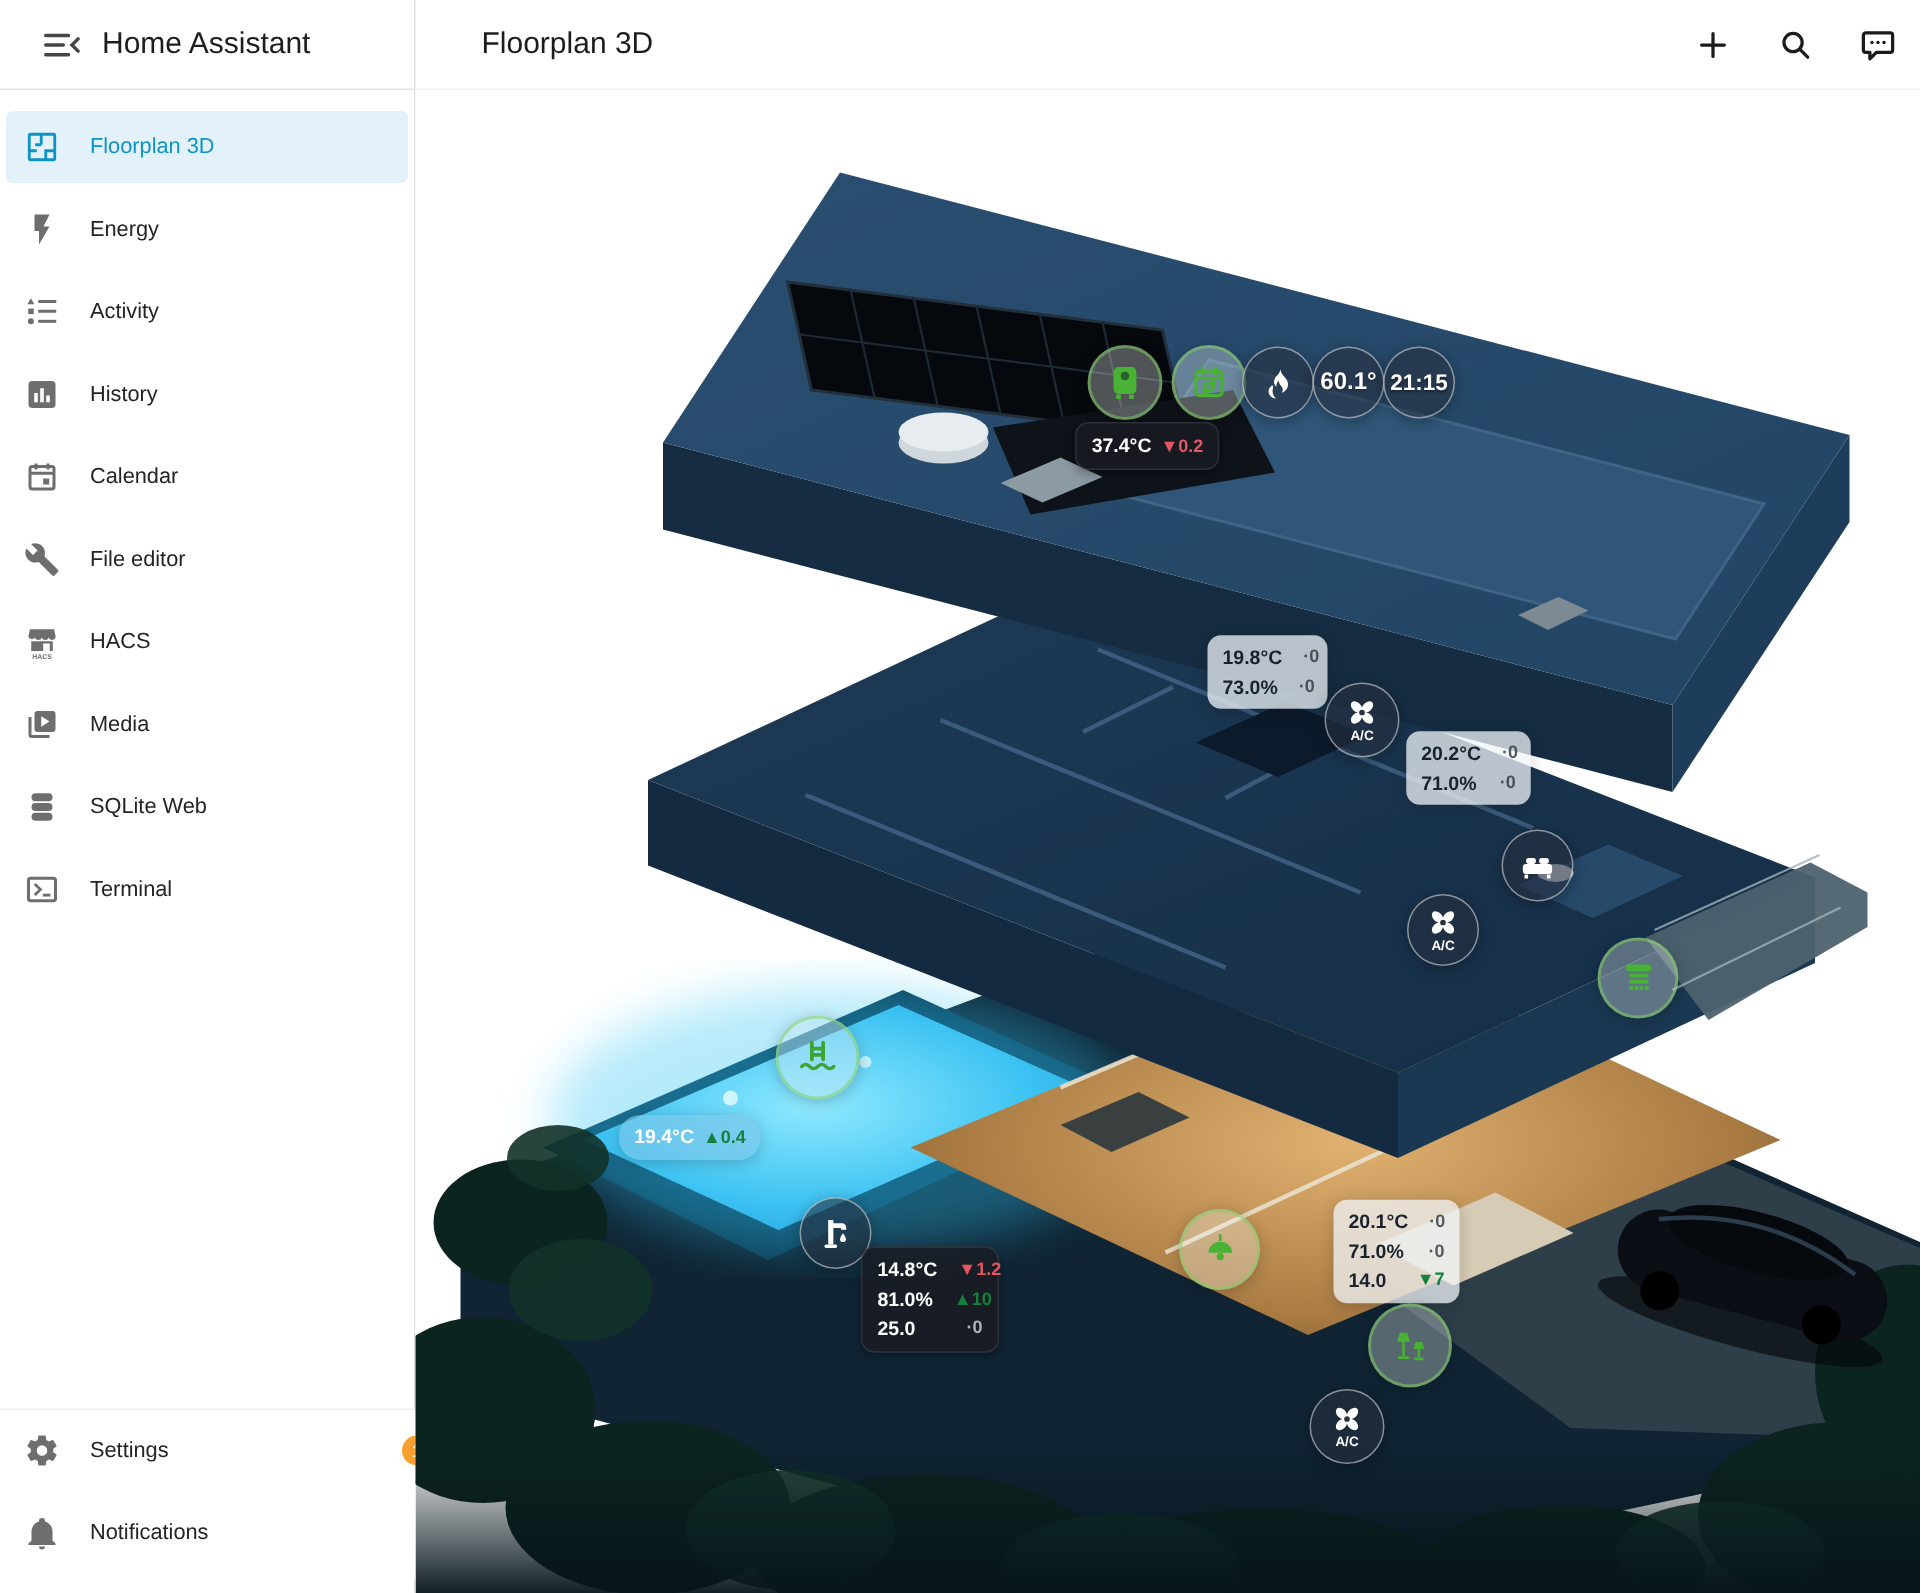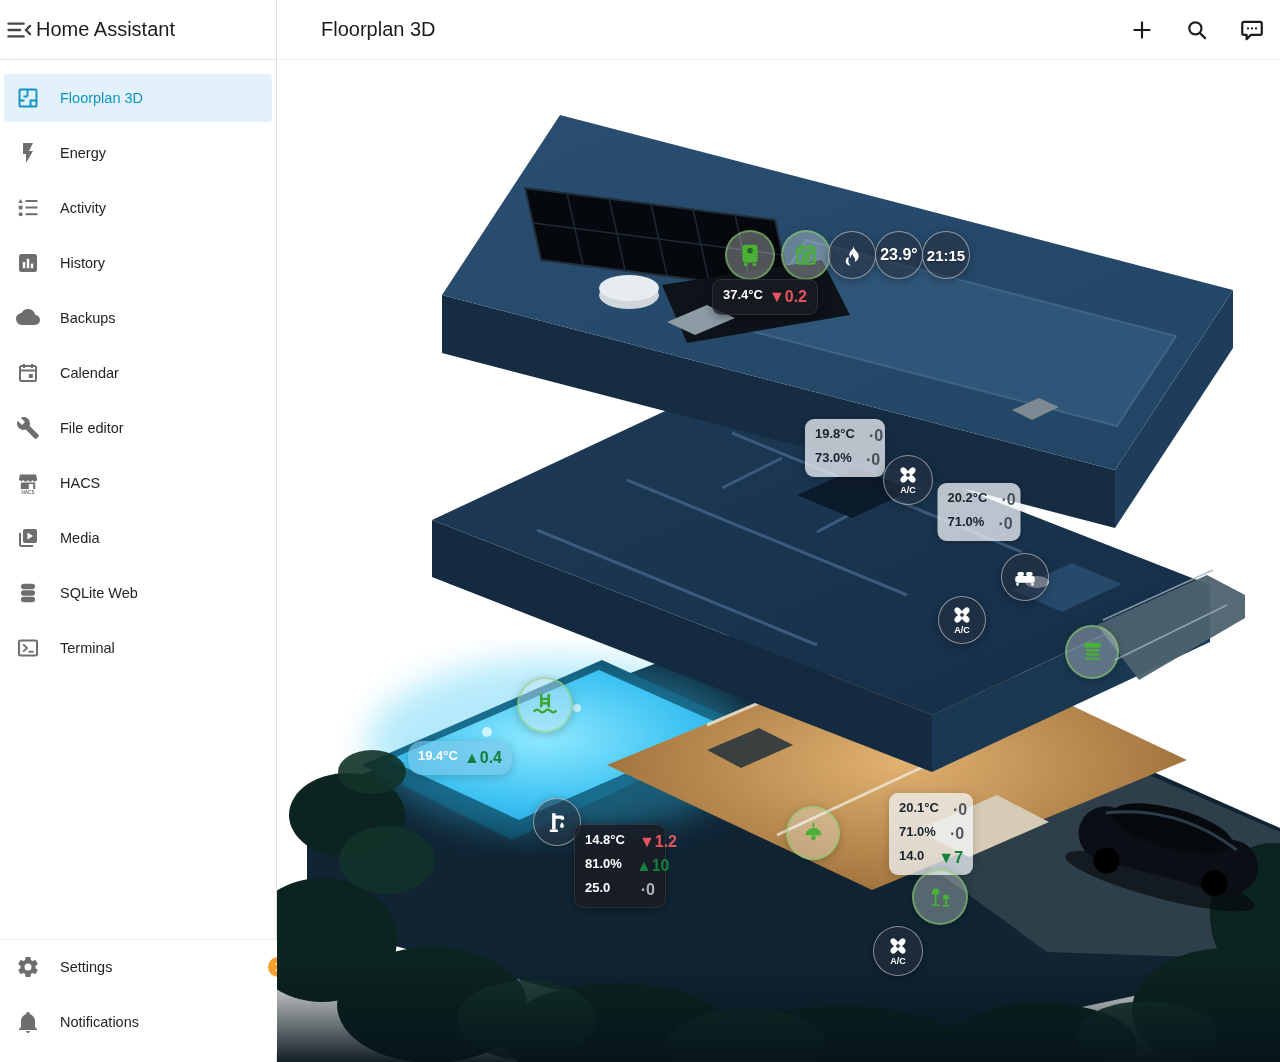--- a/index.html
+++ b/index.html
@@ -5,21 +5,21 @@
   * { box-sizing: border-box; }
   html,body { margin:0; padding:0; }
   body {
     width:1280px; height:1062px; position:relative; overflow:hidden;
     background:#ffffff; font-family:"Liberation Sans", sans-serif; color:#212121;
   }
   
   .sidebar { position:absolute; left:0; top:0; width:277px; height:1062px;
     background:#fff; border-right:1px solid #e0e0e0; }
   .sidebar-header { height:60px; border-bottom:1px solid #e4e4e4;
-    display:flex; align-items:center; padding:0 2px; }
+    display:flex; align-items:center; padding:0 24px; gap:10px; }
   .toggle-btn { width:34px; height:34px; display:flex; align-items:center; justify-content:center; cursor:pointer; }
   .app-title { font-size:20px; color:#1d1d1d; white-space:nowrap; }
   .nav { padding-top:14px; }
   .nav-item { height:48px; margin:0 4px 7px; border-radius:4px; display:flex;
     align-items:center; padding:0 12px; gap:20px; cursor:pointer; }
   .nav-item .icon { width:24px; height:24px; flex:0 0 24px; }
   .nav-item .label { font-size:14.5px; font-weight:500; color:#242424; }
   .nav-item.active { background:#e3f2fa; }
   .nav-item.active .label { color:#0e93c6; }
   .nav-bottom { position:absolute; left:0; bottom:9px; width:304px; border-top:1px solid #ececec; padding-top:3px; background:#fff; }
@@ -41,25 +41,25 @@
   .node-dark { background:rgba(38,46,62,.58); border:1.5px solid rgba(255,255,255,.48); box-shadow:0 2px 10px rgba(0,0,0,.3); }
   .node-green { background:rgba(240,246,242,.32); border:2px solid rgba(130,205,100,.55); box-shadow:0 2px 10px rgba(0,0,0,.22); }
   .node-text { color:#fff; font-weight:700; font-size:15px; text-shadow:0 1px 2px rgba(0,0,0,.4); }
   
   .chip { position:absolute; transform:translate(-50%,-50%); border-radius:9px;
     padding:5px 10px; font-weight:700; font-size:13px; line-height:1.5; cursor:pointer; white-space:nowrap; }
   .chip-dark { background:rgba(26,27,34,.82); color:#fff; border:1px solid rgba(255,255,255,.1); box-shadow:0 2px 8px rgba(0,0,0,.35); }
   .chip-frost { background:rgba(240,244,248,.75); color:#1a222c; box-shadow:0 2px 10px rgba(0,0,0,.18); }
   .chip-pool { background:rgba(126,199,233,.62); color:#fff; border-radius:14px; box-shadow:0 2px 10px rgba(0,0,0,.2); }
   .chip .row { display:flex; justify-content:space-between; gap:14px; }
-  .chip .t { font-size:16px; }
+  .chip .t { font-size:12px; }
   .chip-dark .t-dim { color:#aeb3bb; }
   .chip-frost .t-dim { color:rgba(42,48,56,.78); }
   .t-red { color:#e4555f; } .t-green { color:#15803d; }
-  .inline-chip { display:flex; gap:6px; }
+  .inline-chip { display:flex; align-items:center; gap:6px; }
 </style>
 </head>
 <body>
 
 <nav class="sidebar">
   <div class="sidebar-header">
     <div class="toggle-btn">
       <svg width="28" height="28" viewBox="0 0 24 24" fill="none" stroke="#454545" stroke-width="2" stroke-linecap="round">
         <path d="M3 6.5h13M3 12h10M3 17.5h13"></path>
           <path d="M21.5 8.5 18 12l3.5 3.5"></path>
@@ -94,26 +94,20 @@
       <span class="label">Activity</span>
     </div>
     <div class="nav-item">
       <span class="icon"><svg viewBox="0 0 24 24" width="24" height="24">
             <rect x="3" y="3" width="18" height="18" rx="2.5" fill="#6e6e6e"></rect>
             <rect x="6.8" y="11" width="2.4" height="6.2" fill="#fff"></rect>
             <rect x="10.8" y="7.8" width="2.4" height="9.4" fill="#fff"></rect>
             <rect x="14.8" y="12.6" width="2.4" height="4.6" fill="#fff"></rect>
           </svg></span>
       <span class="label">History</span>
-    </div>
-    <div class="nav-item">
-      <span class="icon"><svg viewBox="0 0 24 24" width="24" height="24" fill="#6e6e6e">
-            <path d="M19.35,10.03C18.67,6.59 15.64,4 12,4C9.11,4 6.6,5.64 5.35,8.03C2.34,8.36 0,10.9 0,14A6,6 0 0,0 6,20H19A5,5 0 0,0 24,15C24,12.36 21.95,10.22 19.35,10.03Z" transform="translate(0,-1)"></path>
-          </svg></span>
-      <span class="label">Backups</span>
     </div>
     <div class="nav-item">
       <span class="icon"><svg viewBox="0 0 24 24" width="24" height="24" fill="none" stroke="#6e6e6e" stroke-width="2">
             <rect x="4" y="5" width="16" height="15" rx="1.5"></rect>
             <path d="M8 3v4M16 3v4M4 9.5h16"></path>
             <rect x="12.8" y="13" width="4" height="4" fill="#6e6e6e" stroke="none"></rect>
           </svg></span>
       <span class="label">Calendar</span>
     </div>
     <div class="nav-item">
@@ -333,21 +327,21 @@
         <path d="M9.3 14.6a3 3 0 0 1 5.2-1.5M14.7 14.8a3 3 0 0 1-5.2 1.5" stroke-width="1.8"></path>
         <path d="M15 11.4v2.1h-2.1M9 18v-2.1h2.1" stroke-width="1.8"></path>
       </svg>
   </div>
   <div class="node node-dark" style="left:575px;top:195px;width:48px;height:48px">
     <svg width="24" height="26" viewBox="0 0 24 24" fill="#fff">
         <path d="M13.3 2.2c.9 3.6-2.4 5-3.5 7.3-.9 1.9-.5 4.1 1.2 5.5-.3-1.6.3-3.2 1.6-4.2 0 2.3 1.3 2.9 2.1 4.3.7 1.2.6 2.7-.2 3.8 3-1 4.7-3.9 4-6.9-.4-1.7-1.5-3-2.7-4.3-1-1.2-2-2.4-2.5-5.5zM8.2 13.9c-1.9 1.1-2.9 3.3-2.3 5.3.6 2.1 2.6 3.5 4.8 3.5-1.9-1.6-2.8-4.2-2.1-6.6.1-.8.4-1.5-.4-2.2z"></path>
       </svg>
   </div>
   <div class="node node-dark" style="left:622px;top:195px;width:48px;height:48px">
-    <span class="node-text" style="font-size:16px">23.9°</span>
+    <span class="node-text" style="font-size:16px">60.1°</span>
   </div>
   <div class="node node-dark" style="left:669px;top:195px;width:48px;height:48px">
     <span class="node-text">21:15</span>
   </div>
 
   <div class="chip chip-dark inline-chip" style="left:488px;top:237px">
     <span class="v">37.4°C</span>
     <span class="t t-red">▼0.2</span>
   </div>
 

